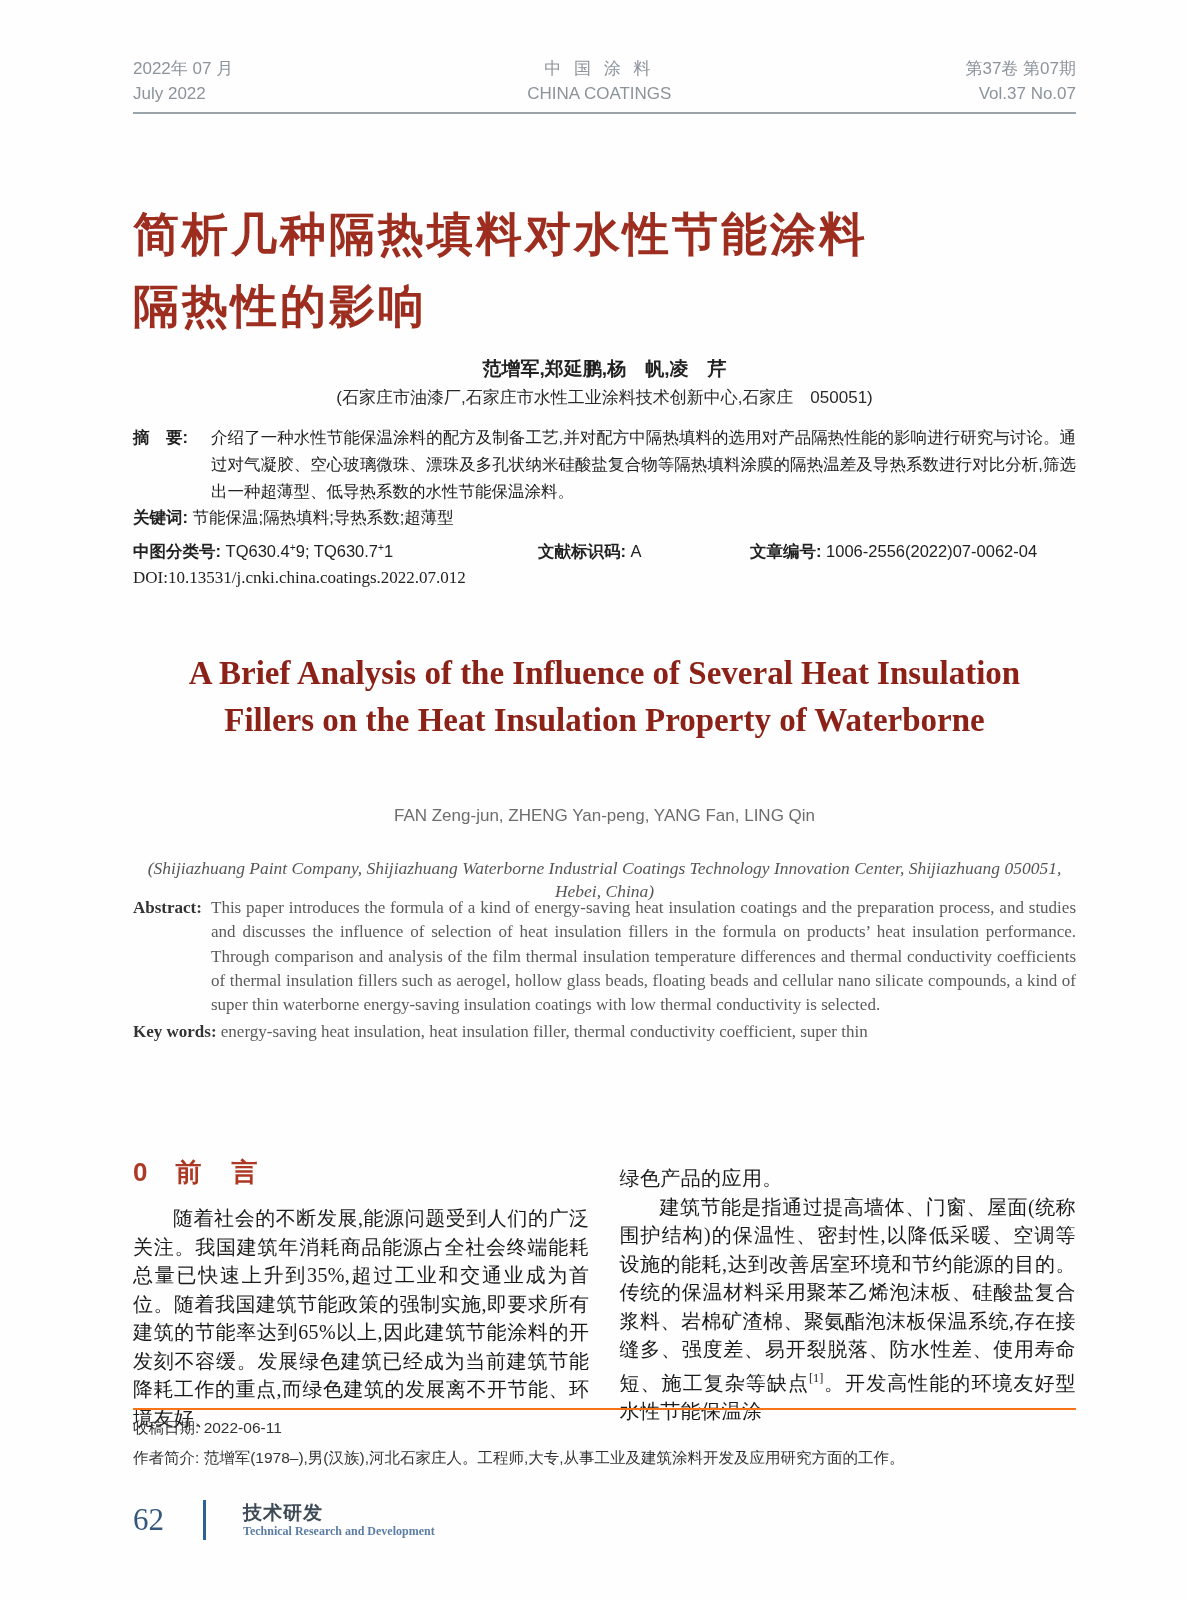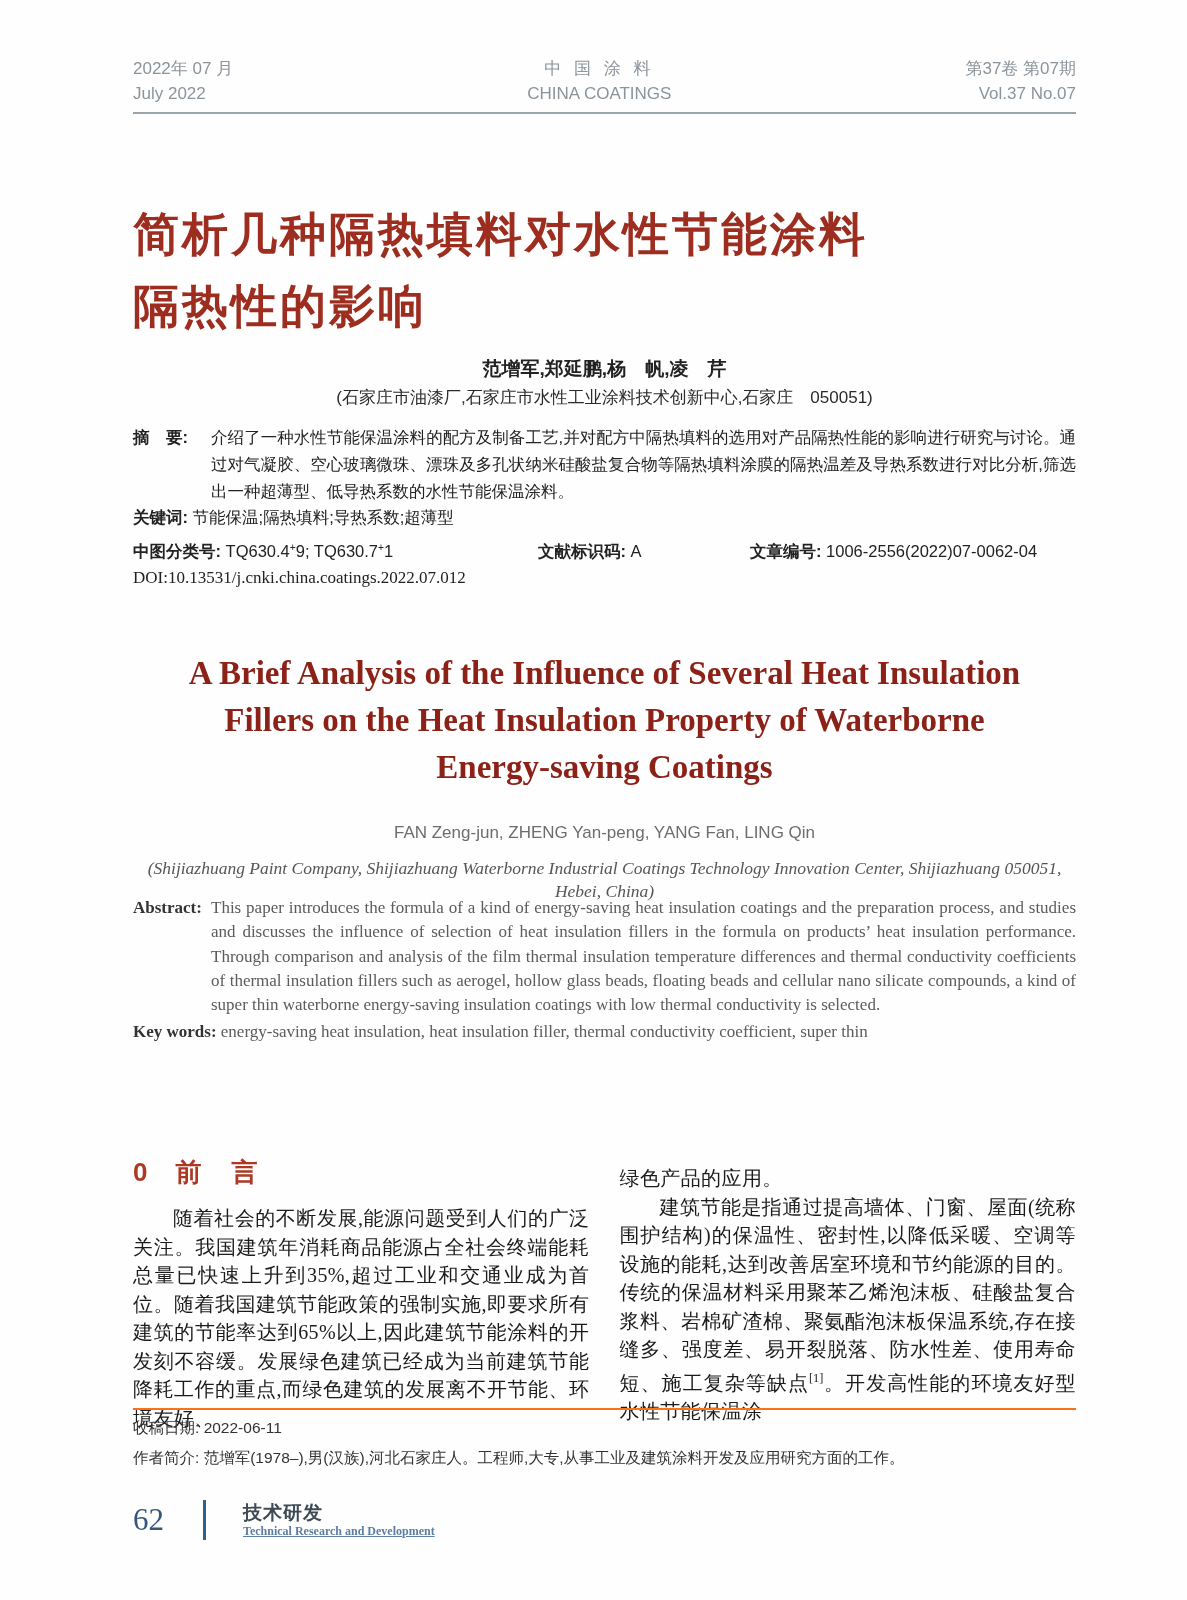--- a/index.html
+++ b/index.html
@@ -108,21 +108,21 @@
   
   .pfooter { top:1497px; display:flex; align-items:center; }
   .pnum {
     font-family:"Liberation Serif", serif;
     font-size:31px; color:#35577d; margin-right:12px; line-height:46px;
   }
   .pbar { width:3px; height:40px; background:#2d6094; margin-right:10px; }
   .colname-cn { font-size:19px; font-weight:bold; color:#3e4a55; letter-spacing:1px; line-height:22px; }
   .colname-en {
     font-family:"Liberation Serif", serif; font-weight:bold;
-    font-size:12px; color:#5b7da3; line-height:15px;text-decoration:underline;
+    font-size:12px; color:#5b7da3; line-height:15px;
   }
 </style>
 </head>
 <body>
 
 <div class="page">
 
   <div class="content jheader" style="position: absolute; top: 56px;">
     <div class="col c-left">
       <div>2022年 07 月</div>
@@ -159,24 +159,23 @@
     <span class="seg1"><span class="lab">中图分类号:</span> <span>TQ630.4</span><span class="sup">+</span><span>9; TQ630.7</span><span class="sup">+</span><span>1</span></span>
     <span class="seg2"><span class="lab">文献标识码:</span> <span>A</span></span>
     <span class="seg3"><span class="lab">文章编号:</span> <span>1006-2556(2022)07-0062-04</span></span>
   </div>
 
   <div class="content doi-line" style="position: absolute; top: 568px;">DOI:10.13531/j.cnki.china.coatings.2022.07.012</div>
 
   <div class="content title-en" style="position: absolute; top: 650px;">
     <div>A Brief Analysis of the Influence of Several Heat Insulation</div>
     <div>Fillers on the Heat Insulation Property of Waterborne</div>
-    <div>Energy-saving Coatings</div>
-  </div>
-
-  <div class="content authors-en" style="position: absolute; top: 806px; margin-top: 17px;">FAN Zeng-jun, ZHENG Yan-peng, YANG Fan, LING Qin</div>
+  </div>
+
+  <div class="content authors-en" style="position: absolute; top: 806px;">FAN Zeng-jun, ZHENG Yan-peng, YANG Fan, LING Qin</div>
   <div class="content affil-en" style="position: absolute; top: 836px; margin-top: 21px;">
     <div>(Shijiazhuang Paint Company, Shijiazhuang Waterborne Industrial Coatings Technology Innovation Center, Shijiazhuang 050051,</div>
     <div>Hebei, China)</div>
   </div>
 
   <div class="content abstract-en" style="position: absolute; top: 896px;">
     <span class="lab">Abstract:</span><span>This paper introduces the formula of a kind of energy-saving heat insulation coatings and the preparation process, and studies and discusses the influence of selection of heat insulation fillers in the formula on products’ heat insulation performance. Through comparison and analysis of the film thermal insulation temperature differences and thermal conductivity coefficients of thermal insulation fillers such as aerogel, hollow glass beads, floating beads and cellular nano silicate compounds, a kind of super thin waterborne energy-saving insulation coatings with low thermal conductivity is selected.</span>
   </div>
 
   <div class="content keywords-en" style="position: absolute; top: 1022px;">

